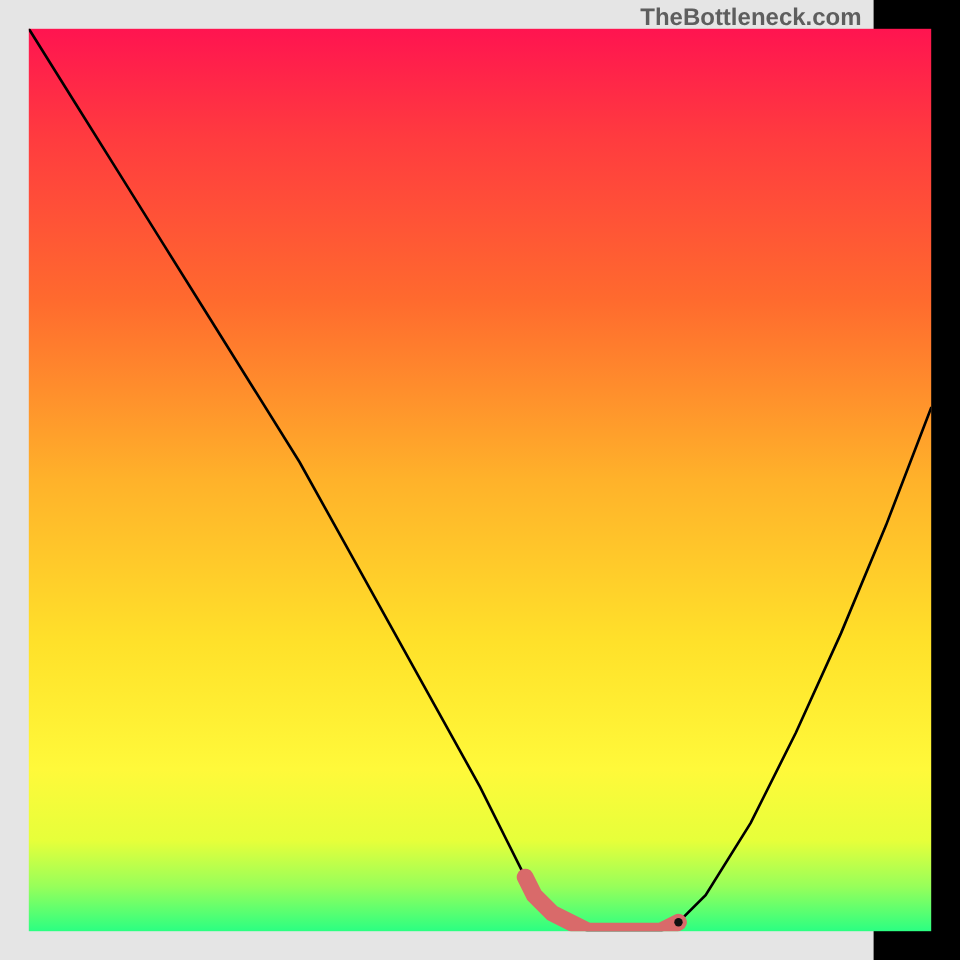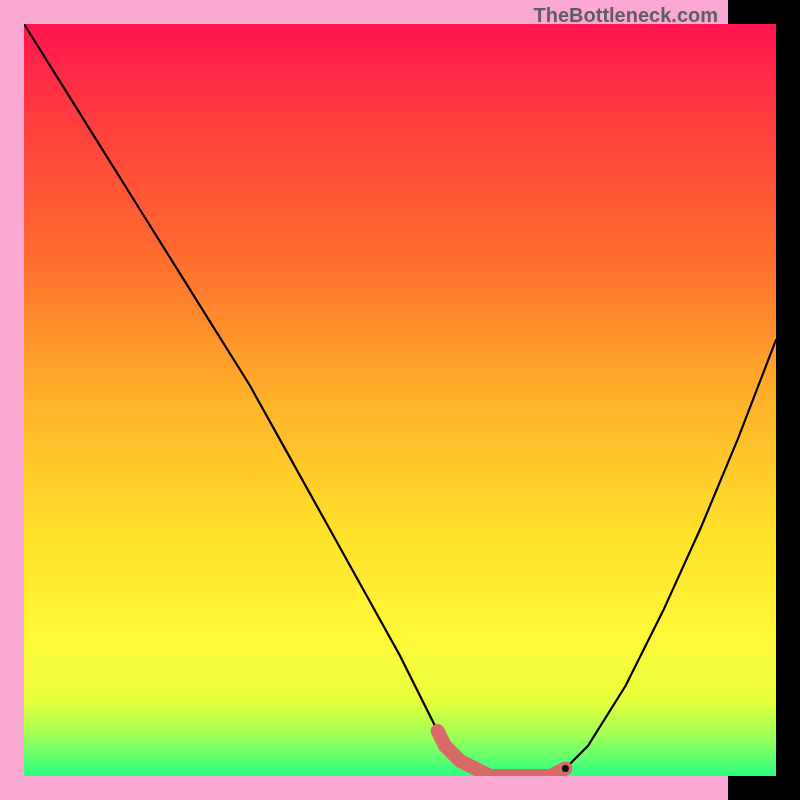--- a/index.html
+++ b/index.html
@@ -10,21 +10,21 @@
     background: #000;
     overflow: hidden;
     font-family: Arial, Helvetica, sans-serif;
   }
   .frame {
     position: absolute;
     left: 0;
     top: 0;
     width: 728px;
     height: 800px;
-    background: #f9a8d4;
+    background: #e5e5e5;
   }
   .plot {
     position: absolute;
     left: 24px;
     top: 24px;
     width: 752px;
     height: 752px;
     
     background: linear-gradient(
       to bottom,

